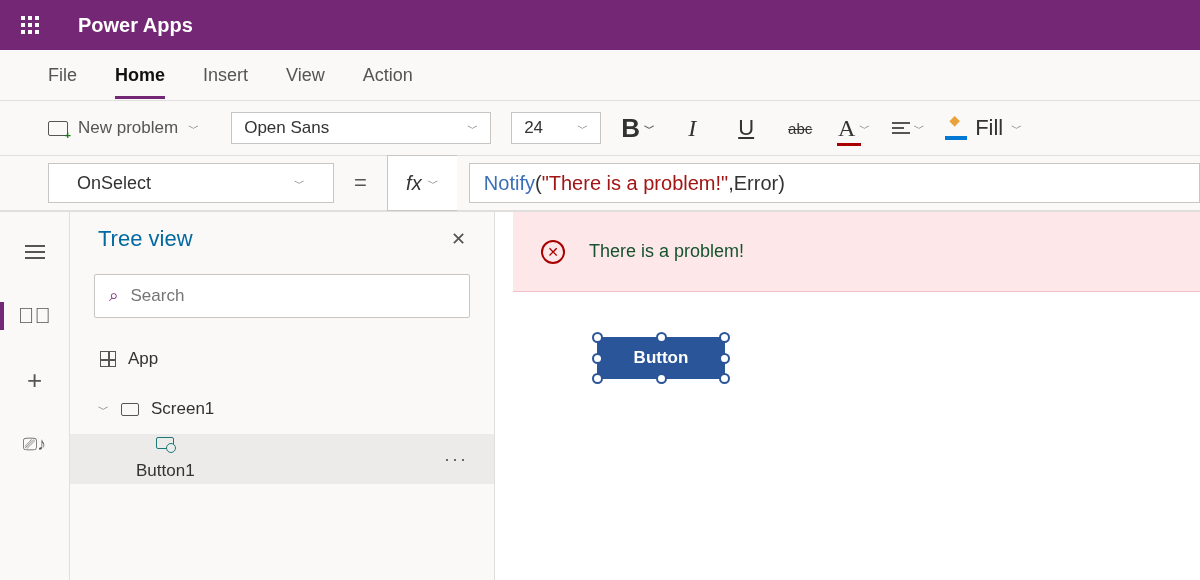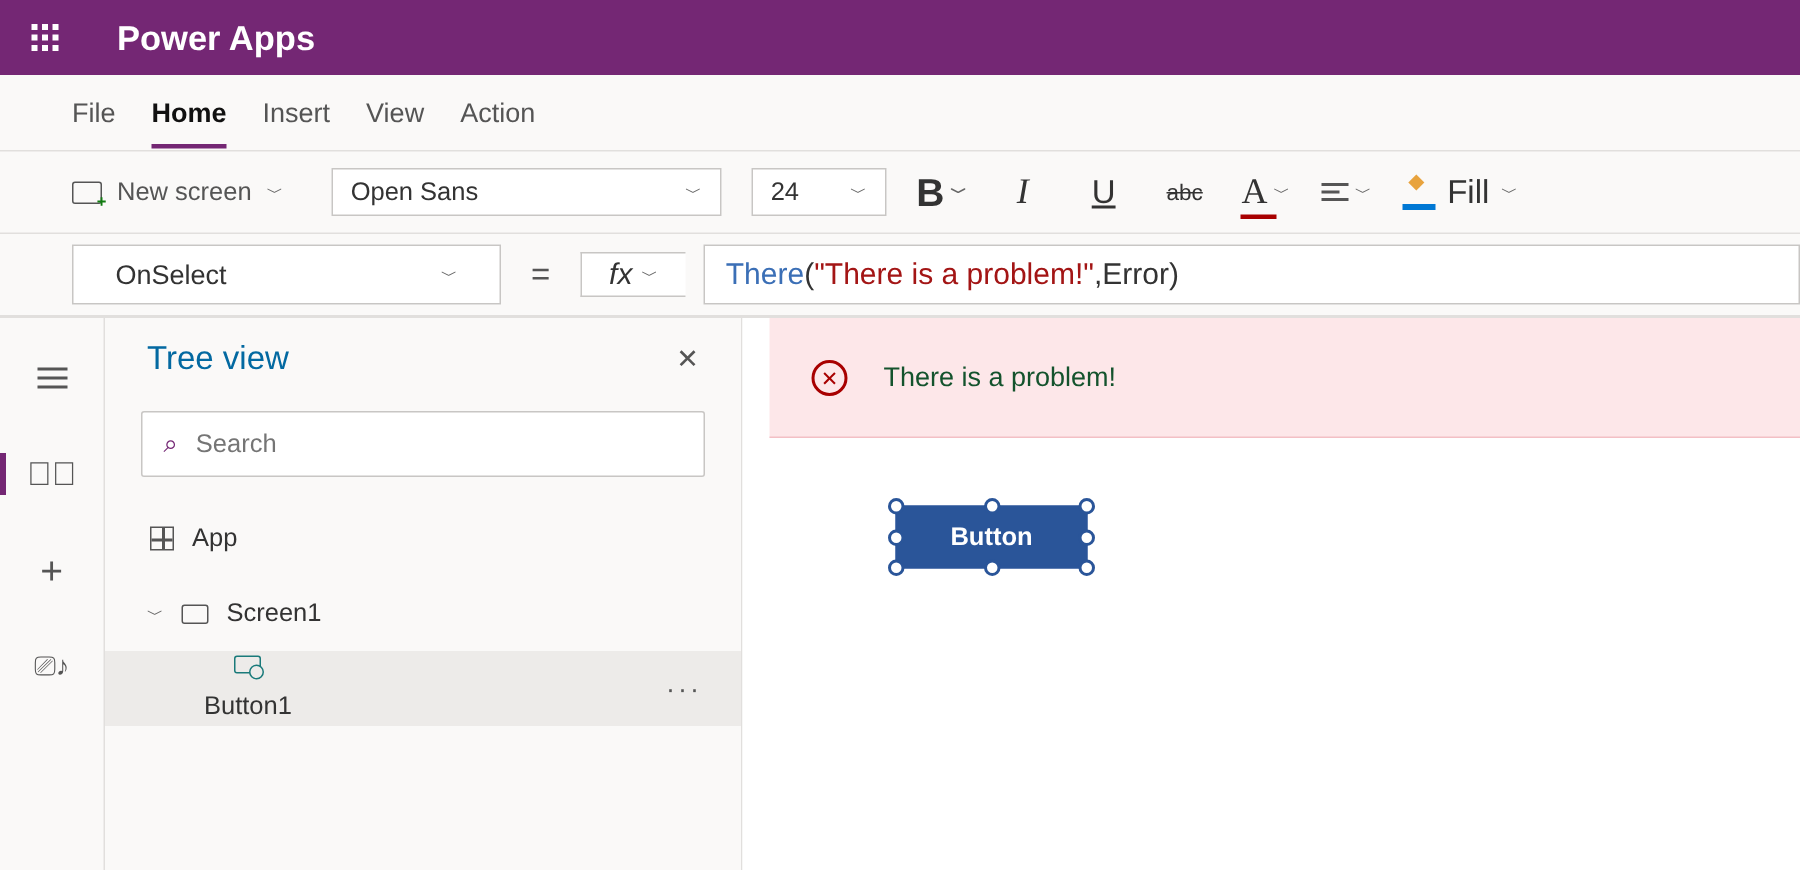--- a/index.html
+++ b/index.html
@@ -3,24 +3,24 @@
   <meta charset="utf-8">
   <style>
     * { box-sizing: border-box; margin: 0; padding: 0; font-family: "Segoe UI", sans-serif; }
     body { width: 1200px; height: 580px; background: #fff; overflow: hidden; color: #333; }
 
     
     .header { height: 50px; background: #742774; display: flex; align-items: center; padding-left: 10px; }
     .waffle { width: 40px; height: 40px; display: flex; align-items: center; justify-content: center; cursor: pointer; }
     .waffle-grid { display: grid; grid-template-columns: repeat(3,4px); grid-template-rows: repeat(3,4px); gap: 3px; }
     .waffle-grid span { width: 4px; height: 4px; background: #fff; }
-    .app-title { color: #fff; font-size: 23px; font-weight: 600; margin-left: 28px; }
-
-    
-    .menubar { height: 50px; display: flex; align-items: flex-end; padding-left: 48px; gap: 24px; border-bottom: 1px solid transparent; background: #faf9f8; }
+    .app-title { color: #fff; font-size: 20px; font-weight: 600; margin-left: 28px; }
+
+    
+    .menubar { height: 50px; display: flex; align-items: flex-end; padding-left: 48px; gap: 38px; border-bottom: 1px solid transparent; background: #faf9f8; }
     .menubar-item { font-size: 18px; color: #555; padding-bottom: 10px; border-bottom: 3px solid transparent; cursor: pointer; }
     .menubar-item.active { color: #111; font-weight: 600; border-bottom-color: #742774; }
 
     
     .toolbar { height: 56px; background: #faf9f8; display: flex; align-items: center; padding-left: 48px; gap: 20px; border-top: 1px solid #e1dfdd; border-bottom: 1px solid #e1dfdd; }
     .screen-icon { width: 20px; height: 15px; border: 1.5px solid #555; border-radius: 2px; position: relative; }
     .screen-icon::after { content: "+"; position: absolute; right: -4px; bottom: -6px; font-size: 11px; color: #107c10; font-weight: bold; }
     .new-screen { display: flex; align-items: center; gap: 10px; font-size: 17px; color: #555; cursor: pointer; }
     .chev { font-size: 11px; color: #666; }
     .font-select, .size-select { background: #fff; border: 1px solid #c8c6c4; height: 32px; display: flex; align-items: center; padding: 0 12px; font-size: 17px; cursor: pointer; }
@@ -38,21 +38,21 @@
     .align-icon span:nth-child(2){ width: 12px; }
     .fill-btn { display: flex; align-items: center; gap: 8px; }
     .fill-swatch { width: 22px; height: 16px; position: relative; }
     .fill-swatch::before { content: "◆"; position: absolute; top: -8px; left: 4px; font-size: 14px; color: #e8a33d; }
     .fill-swatch::after { content: ""; position: absolute; left: 0; right: 0; bottom: -4px; height: 4px; background: #0078d4; }
 
     
     .formulabar { height: 56px; background: #faf9f8; display: flex; align-items: center; padding-left: 48px; gap: 12px; border-bottom: 2px solid #e1dfdd; }
     .prop-select { background: #fff; border: 1px solid #c8c6c4; width: 286px; height: 40px; display: flex; align-items: center; justify-content: space-between; padding: 0 28px; font-size: 18px; cursor: pointer; }
     .eq { font-size: 22px; color: #555; padding: 0 8px; }
-    .fx { background: #fff; border: 1px solid #c8c6c4; border-right: none; height: 30px; width: 70px; display: flex; align-items: center; justify-content: center; gap: 6px; font-family: Georgia, serif; font-style: italic; font-size: 20px; cursor: pointer; }
+    .fx { background: #fff; border: 1px solid #c8c6c4; border-right: none; height: 56px; width: 70px; display: flex; align-items: center; justify-content: center; gap: 6px; font-family: Georgia, serif; font-style: italic; font-size: 20px; cursor: pointer; }
     .formula-input { flex: 1; background: #fff; border: 1px solid #c8c6c4; height: 40px; display: flex; align-items: center; padding: 0 14px; font-family: Consolas, monospace; font-size: 20px; }
     .fn { color: #3b6fb6; }
     .str { color: #a31515; }
     .plain { color: #333; }
 
     
     .main { display: flex; height: calc(580px - 50px - 50px - 56px - 56px); }
     .rail { width: 70px; background: #faf9f8; border-right: 1px solid #e1dfdd; display: flex; flex-direction: column; align-items: center; gap: 28px; padding-top: 22px; }
     .rail-item { width: 40px; height: 36px; display: flex; align-items: center; justify-content: center; font-size: 20px; color: #555; cursor: pointer; position: relative; }
     .rail-item.active::before { content: ""; position: absolute; left: -15px; top: 4px; bottom: 4px; width: 4px; background: #742774; }
@@ -114,21 +114,21 @@
   <div class="menubar-item">File</div>
   <div class="menubar-item active">Home</div>
   <div class="menubar-item">Insert</div>
   <div class="menubar-item">View</div>
   <div class="menubar-item">Action</div>
 </div>
 
 <div class="toolbar">
   <div class="new-screen">
     <span class="screen-icon"></span>
-    <span>New screen</span>
+    <span>New problem</span>
     <span class="chev">﹀</span>
   </div>
   <div class="font-select">
     <span>Open Sans</span>
     <span class="chev">﹀</span>
   </div>
   <div class="size-select">
     <span>24</span>
     <span class="chev">﹀</span>
   </div>
@@ -162,21 +162,21 @@
   <div class="prop-select">
     <span>OnSelect</span>
     <span class="chev">﹀</span>
   </div>
   <div class="eq">=</div>
   <div class="fx">
     <span>fx</span>
     <span class="chev" style="font-style: normal;">﹀</span>
   </div>
   <div class="formula-input">
-    <span class="fn">There</span>
+    <span class="fn">Notify</span>
       <span class="plain">( </span>
       <span class="str">"There is a problem!"</span>
       <span class="plain"> , </span>
       <span class="plain">Error</span>
       <span class="plain">)</span>
   </div>
 </div>
 
 <div class="main">
   <div class="rail">

